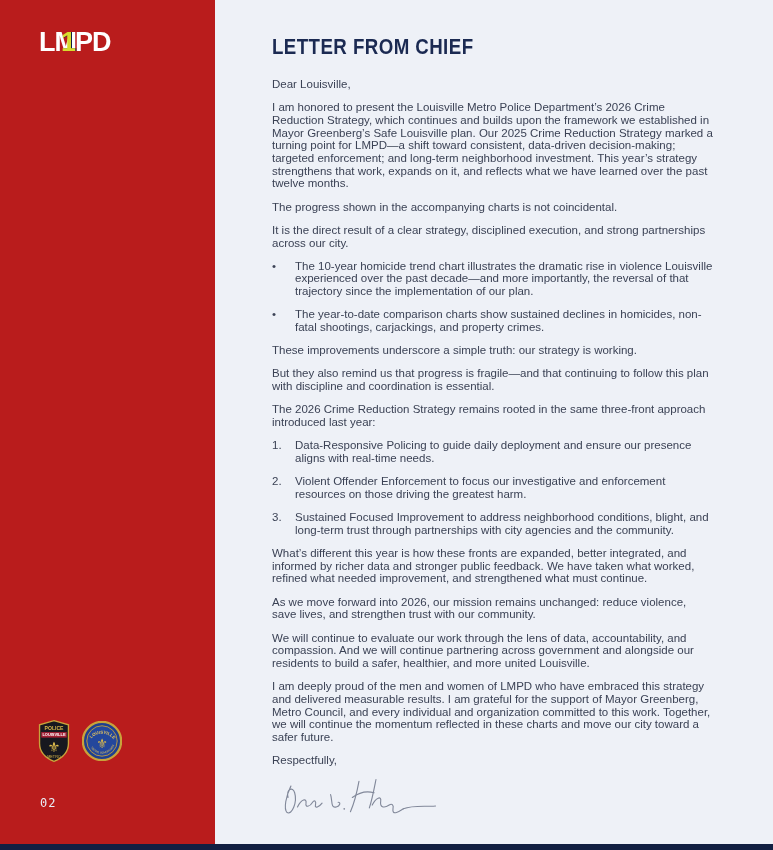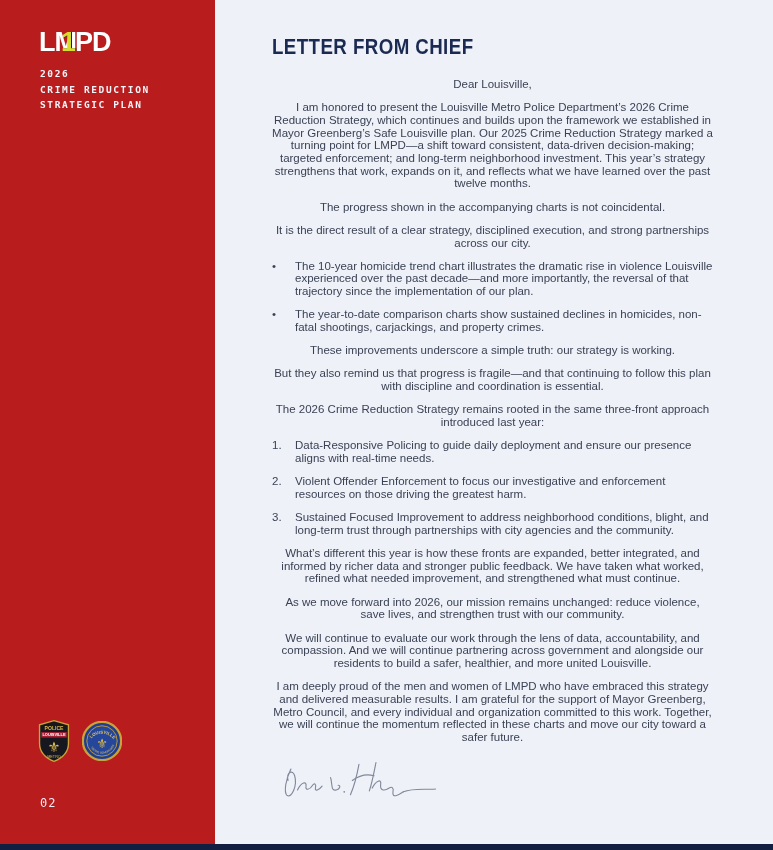--- a/index.html
+++ b/index.html
@@ -47,21 +47,21 @@
     background:#eef1f7;
   }
   .content { padding:34px 60px 0 57px; }
   .title {
     color:#1b2a52; font-size:22px; font-weight:900;
     letter-spacing:0.5px; white-space:nowrap;
     transform:scaleX(0.85); transform-origin:left center;
     margin:0 0 18px 0;
   }
   .body-copy { color:#3b4255; font-size:11.5px; line-height:12.7px; }
-  .body-copy p { margin:0 0 10.5px 0;text-align:center; }
+  .body-copy p { margin:0 0 10.5px 0; }
   .li { display:flex; margin:0 0 10.5px 0; }
   .li .marker { width:23px; flex:none; }
   .li .txt { flex:1; }
   .closing { margin-bottom:4px !important; }
   .signature-wrap { margin:2px 0 6px 2px; }
   .sig-name { font-weight:bold; color:#273252; font-size:11.5px; line-height:13px; }
   .sig-role { color:#3b4255; font-size:11.5px; line-height:13px; }
 
   
   .footer-bar {
@@ -71,25 +71,20 @@
 </style>
 </head>
 <body>
 
 <div class="sidebar">
 
   <div class="logo">
     <span class="seg">LM</span><span class="seg one">1</span><span class="seg">PD</span>
   </div>
 
-  <div class="plan-block">
-    <div>2026</div>
-    <div>CRIME REDUCTION</div>
-    <div>STRATEGIC PLAN</div>
-  </div>
 
   <div class="badges">
     <span>
       <svg width="34" height="44" viewBox="0 0 40 50">
         <path d="M20 1 L37 6 V28 C37 39 30 45 20 49 C10 45 3 39 3 28 V6 Z" fill="#17181f" stroke="#c9a23b" stroke-width="1.6"></path>
         <text x="20" y="12" font-size="6" fill="#dcba4c" text-anchor="middle" font-weight="bold" font-family="Liberation Sans, sans-serif">POLICE</text>
         <rect x="5" y="14.5" width="30" height="6.5" fill="#a32035"></rect>
         <text x="20" y="19.6" font-size="4.6" fill="#ffffff" text-anchor="middle" font-weight="bold" font-family="Liberation Sans, sans-serif">LOUISVILLE</text>
         <text x="20" y="38" font-size="17" fill="#dcba4c" text-anchor="middle" font-family="DejaVu Sans, sans-serif">⚜</text>
         <text x="20" y="45" font-size="4.4" fill="#dcba4c" text-anchor="middle" font-family="Liberation Sans, sans-serif">METRO</text>
@@ -153,20 +148,21 @@
       <div class="li">
         <span class="marker">3.</span>
         <span class="txt">Sustained Focused Improvement to address neighborhood conditions, blight, and long-term trust through partnerships with city agencies and the community.</span>
       </div>
 
       <p>What’s different this year is how these fronts are expanded, better integrated, and informed by richer data and stronger public feedback. We have taken what worked, refined what needed improvement, and strengthened what must continue.</p>
       <p>As we move forward into 2026, our mission remains unchanged: reduce violence, save lives, and strengthen trust with our community.</p>
       <p>We will continue to evaluate our work through the lens of data, accountability, and compassion. And we will continue partnering across government and alongside our residents to build a safer, healthier, and more united Louisville.</p>
       <p>I am deeply proud of the men and women of LMPD who have embraced this strategy and delivered measurable results. I am grateful for the support of Mayor Greenberg, Metro Council, and every individual and organization committed to this work. Together, we will continue the momentum reflected in these charts and move our city toward a safer future.</p>
 
+      <p class="closing">Respectfully,</p>
 
       <div class="signature-wrap">
         <svg width="168" height="52" viewBox="0 0 170 55">
           <g fill="none" stroke="#767d90" stroke-width="1.2" stroke-linecap="round" opacity="0.9">
             <path d="M14,16 C9,26 6,40 10,44 C15,47 21,33 18,23 C16,16 9,19 11,28"></path>
             <path d="M21,38 C25,30 31,28 30,34 C29,39 34,38 37,33 C39,30 41,32 40,36 C39,40 44,38 47,34"></path>
             <path d="M56,25 C58,31 56,40 62,38 C66,37 67,33 64,33"></path>
             <path d="M70,40 C70.5,39.5 71,40 70.6,40.4"></path>
             <path d="M86,11 C84,22 81,34 77,43"></path>
             <path d="M79,28 C87,22 95,21 102,23"></path>

